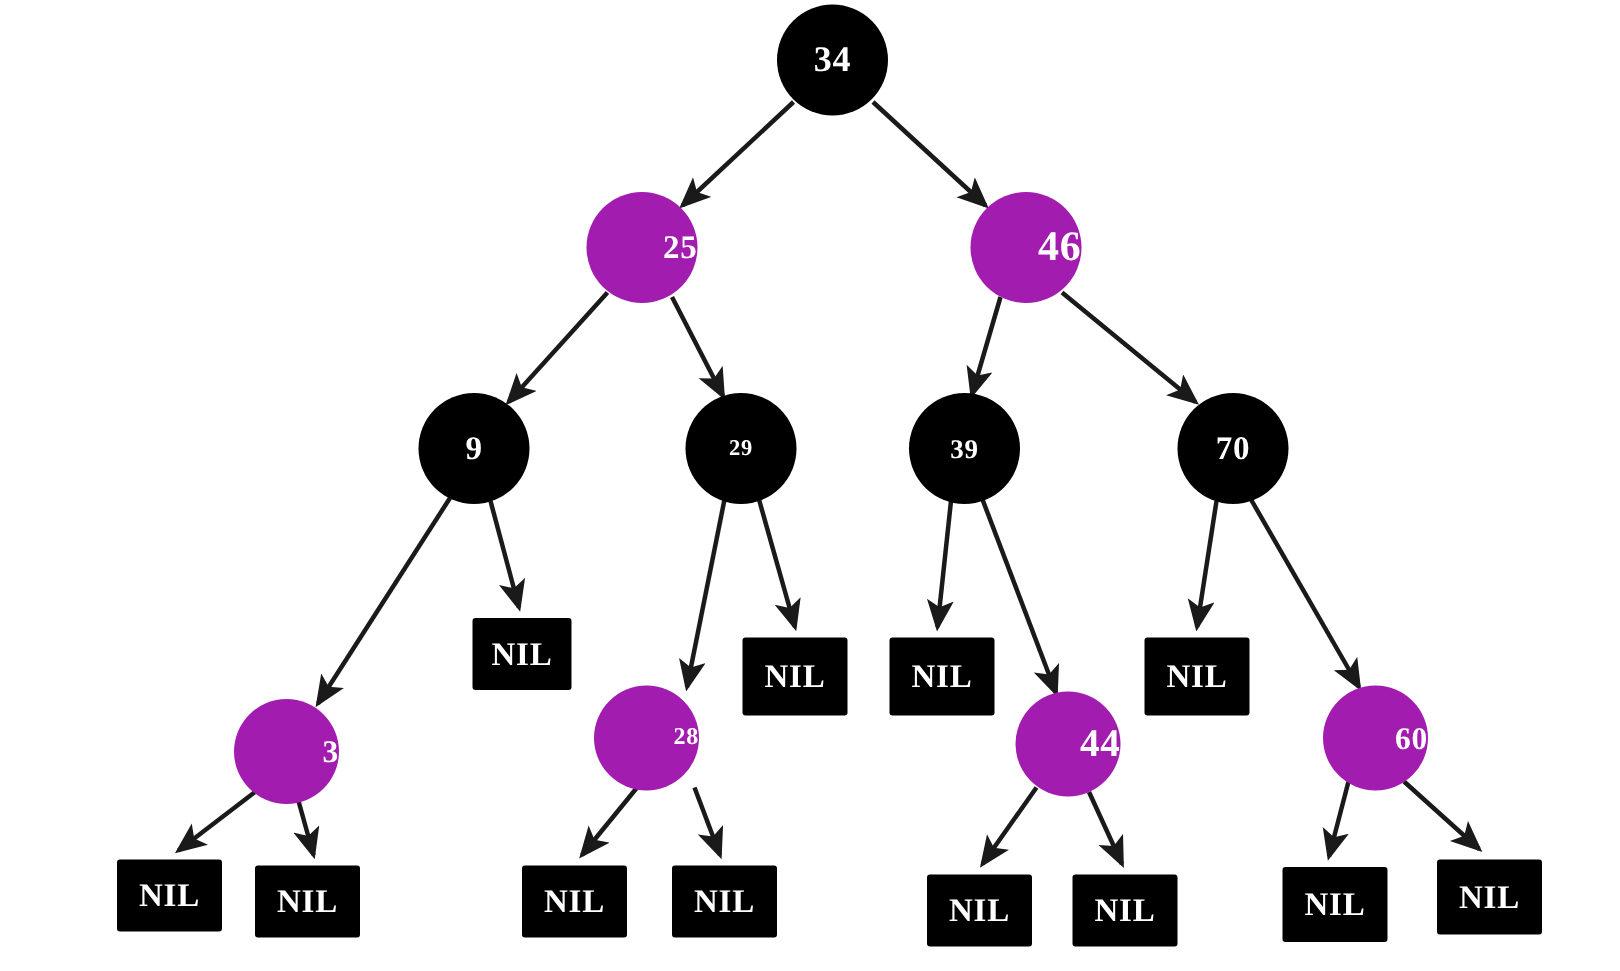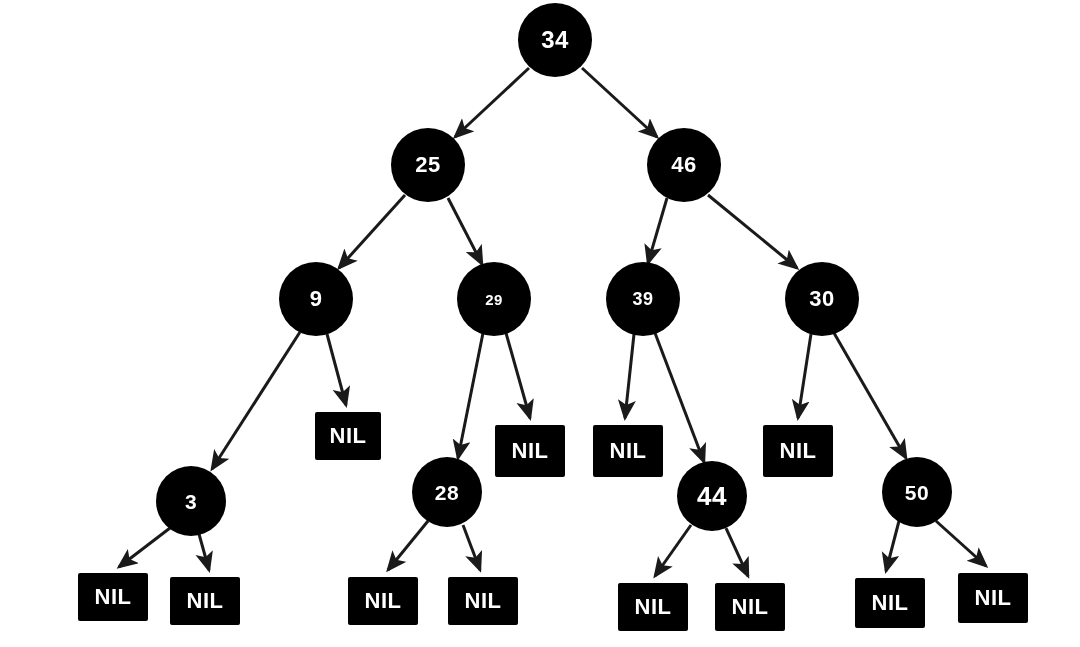--- a/index.html
+++ b/index.html
@@ -6,21 +6,21 @@
     margin: 0;
     padding: 0;
     background: #ffffff;
   }
   #canvas {
     position: relative;
     width: 1080px;
     height: 647px;
     background: #ffffff;
     overflow: hidden;
-    font-family: Liberation Sans, sans-serif;
+    font-family: Liberation Serif, serif;
   }
   #edge-layer {
     position: absolute;
     left: 0;
     top: 0;
     width: 1080px;
     height: 647px;
     pointer-events: none;
   }
   .node {
@@ -34,21 +34,22 @@
     line-height: 1;
     user-select: none;
   }
   .node.circle {
     border-radius: 50%;
   }
   .node.black-node {
     background: #000000;
   }
   .node.red-node {
-    background: #000000;
+    background: #a21caf;
+    justify-content: flex-end;
   }
   .node.nil-node {
     background: #000000;
     border-radius: 2px;
   }
   .node-label {
     display: block;
     letter-spacing: 0.5px;
   }
 </style>
@@ -87,46 +88,46 @@
         <line x1="936" y1="521" x2="986" y2="566" stroke="#1a1a1a" stroke-width="3" marker-end="url(#arrowhead)"></line>
       </g>
   </svg>
   <div id="nodes-group">
       <div class="node circle black-node" style="left: 518px; top: 3px; width: 74px; height: 74px; font-size: 24px;">
         <span class="node-label">34</span>
       </div>
       <div class="node circle red-node" style="left: 391px; top: 128px; width: 74px; height: 74px; font-size: 22px;">
         <span class="node-label">25</span>
       </div>
-      <div class="node circle red-node" style="left: 647px; top: 128px; width: 74px; height: 74px; font-size: 22px;">
+      <div class="node circle red-node" style="left: 647px; top: 128px; width: 74px; height: 74px; font-size: 28px;">
         <span class="node-label">46</span>
       </div>
       <div class="node circle black-node" style="left: 279px; top: 262px; width: 74px; height: 74px; font-size: 22px;">
         <span class="node-label">9</span>
       </div>
       <div class="node circle black-node" style="left: 457px; top: 262px; width: 74px; height: 74px; font-size: 15px;">
         <span class="node-label">29</span>
       </div>
       <div class="node circle black-node" style="left: 606px; top: 262px; width: 74px; height: 74px; font-size: 18px;">
         <span class="node-label">39</span>
       </div>
       <div class="node circle black-node" style="left: 785px; top: 262px; width: 74px; height: 74px; font-size: 22px;">
-        <span class="node-label">30</span>
+        <span class="node-label">70</span>
       </div>
       <div class="node circle red-node" style="left: 156px; top: 466px; width: 70px; height: 70px; font-size: 21px;">
         <span class="node-label">3</span>
       </div>
-      <div class="node circle red-node" style="left: 412px; top: 457px; width: 70px; height: 70px; font-size: 21px;">
+      <div class="node circle red-node" style="left: 396px; top: 457px; width: 70px; height: 70px; font-size: 16px;">
         <span class="node-label">28</span>
       </div>
       <div class="node circle red-node" style="left: 677px; top: 461px; width: 70px; height: 70px; font-size: 26px;">
         <span class="node-label">44</span>
       </div>
       <div class="node circle red-node" style="left: 882px; top: 457px; width: 70px; height: 70px; font-size: 21px;">
-        <span class="node-label">50</span>
+        <span class="node-label">60</span>
       </div>
       <div class="node nil-node" style="left: 315px; top: 412px; width: 66px; height: 48px; font-size: 22px;">
         <span class="node-label">NIL</span>
       </div>
       <div class="node nil-node" style="left: 495px; top: 425px; width: 70px; height: 52px; font-size: 22px;">
         <span class="node-label">NIL</span>
       </div>
       <div class="node nil-node" style="left: 593px; top: 425px; width: 70px; height: 52px; font-size: 22px;">
         <span class="node-label">NIL</span>
       </div>

